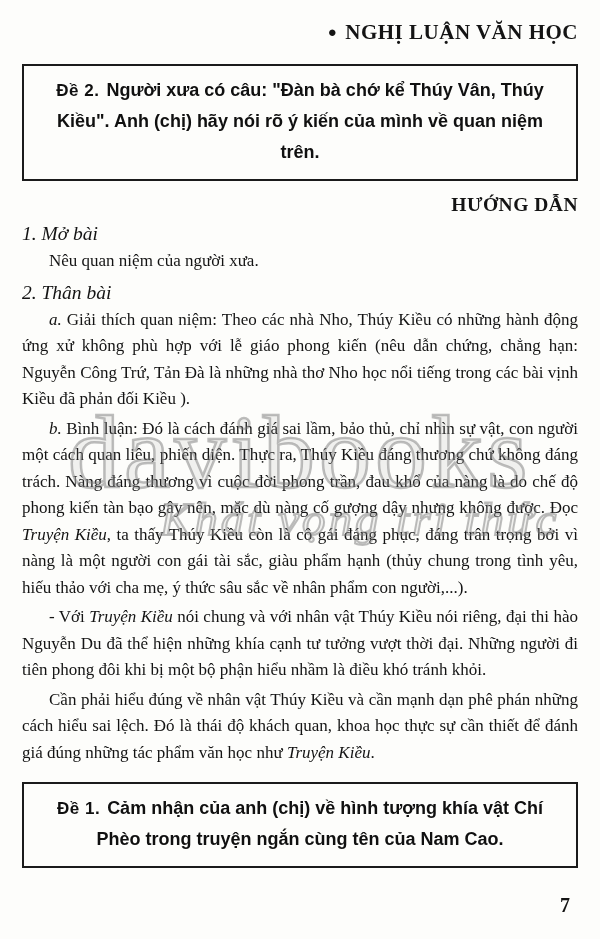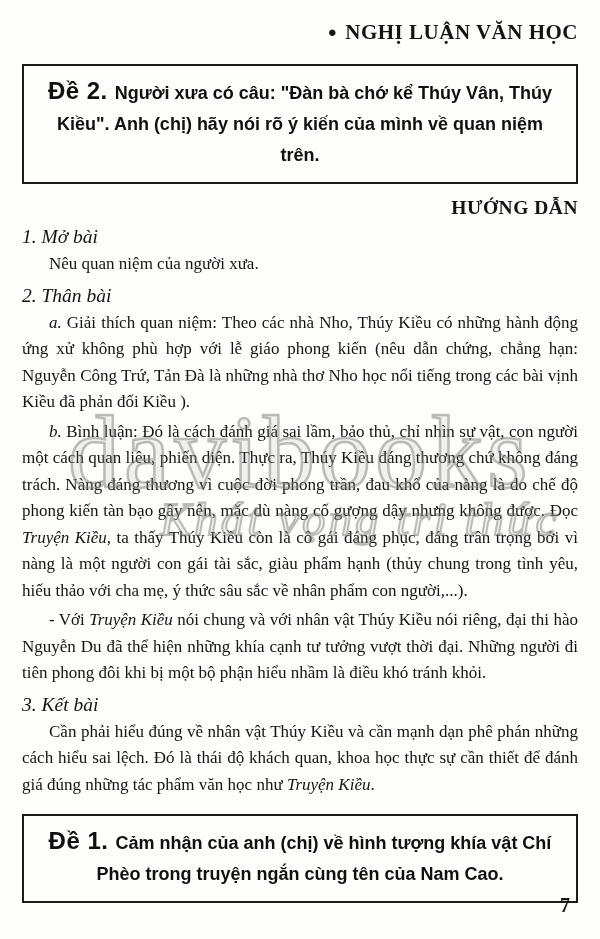--- a/index.html
+++ b/index.html
@@ -33,21 +33,21 @@
     margin:19px 0 0 0;
     padding:9px 12px 11px 12px;
     text-align:center;
     font-family:"Liberation Sans","DejaVu Sans",sans-serif;
     font-weight:bold;
     font-size:18px;
     line-height:31px;
     color:#101010;
   }
   .topic-label{
-    font-size:24px;
+    font-size:17px;
     letter-spacing:0.5px;
     margin-right:7px;
   }
   .guide-heading{
     text-align:right;
     font-weight:bold;
     font-size:19.5px;
     letter-spacing:0.5px;
     margin:13px 0 5px 0;
   }
@@ -114,21 +114,20 @@
   <p class="body">Nêu quan niệm của người xưa.</p>
 
   <div class="sec-heading">2. Thân bài</div>
 
   <p class="body"><span class="ital">a.</span><span> Giải thích quan niệm: Theo các nhà Nho, Thúy Kiều có những hành động ứng xử không phù hợp với lễ giáo phong kiến (nêu dẫn chứng, chẳng hạn: Nguyễn Công Trứ, Tản Đà  là những nhà thơ Nho học nổi tiếng trong các bài vịnh Kiều đã phản đối Kiều ).</span></p>
 
   <p class="body"><span class="ital">b.</span><span> Bình luận: Đó là cách đánh giá sai lầm, bảo thủ, chỉ nhìn sự vật, con người một cách quan liêu, phiến diện. Thực ra, Thúy Kiều đáng thương chứ không đáng trách. Nàng đáng thương vì cuộc đời phong trần, đau khổ của nàng là do chế độ phong kiến tàn bạo gây nên, mặc dù nàng cố gượng dậy nhưng không được. Đọc </span><span class="ital">Truyện Kiều</span><span>, ta thấy Thúy Kiều còn là cô gái đáng phục, đáng trân trọng bởi vì nàng là một người con gái tài sắc, giàu phẩm hạnh (thủy chung trong tình yêu, hiếu thảo với cha mẹ, ý thức sâu sắc về nhân phẩm con người,...).</span></p>
 
   <p class="body"><span>- Với </span><span class="ital">Truyện Kiều</span><span> nói chung và với nhân vật Thúy Kiều nói riêng, đại thi hào Nguyễn Du đã thể hiện những khía cạnh tư tưởng vượt thời đại. Những người đi tiên phong đôi khi bị một bộ phận hiểu nhầm là điều khó tránh khỏi.</span></p>
 
-  <div class="sec-heading">3. Kết bài</div>
   <p class="body"><span>Cần phải hiểu đúng về nhân vật Thúy Kiều và cần mạnh dạn phê phán những cách hiểu sai lệch. Đó là thái độ khách quan, khoa học thực sự cần thiết để đánh giá đúng những tác phẩm văn học như </span><span class="ital">Truyện Kiều</span><span>.</span></p>
 
   <div class="topic-box" style="margin-top:16px;">
     <span class="topic-label">Đề 1.</span><span>Cảm nhận của anh (chị) về hình tượng khía vật Chí Phèo trong truyện ngắn cùng tên của Nam Cao.</span>
   </div>
 
 </div>
 
 <div class="watermark line1">davibooks</div>
 <div class="watermark line2">Khát vọng tri thức</div>

